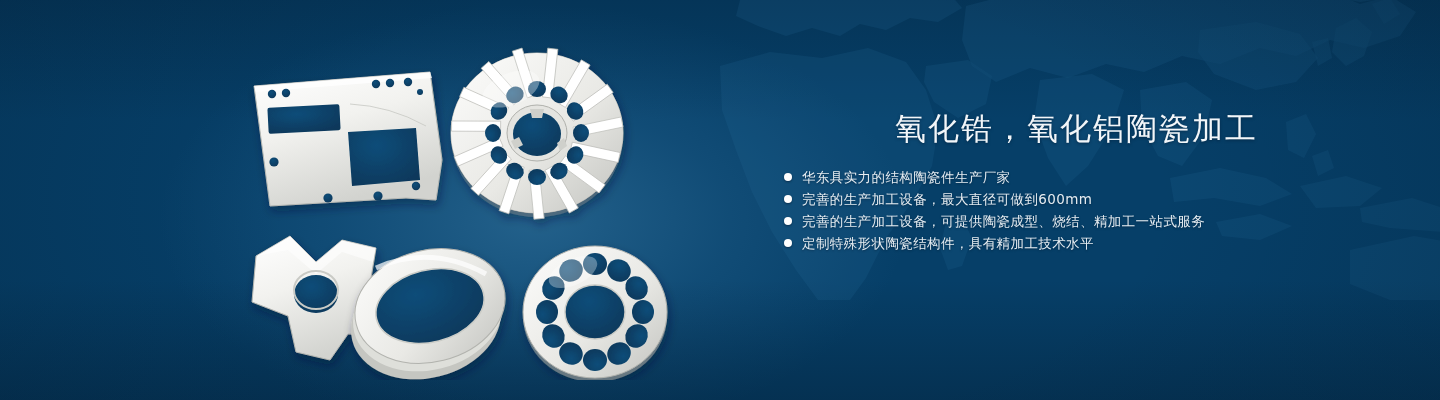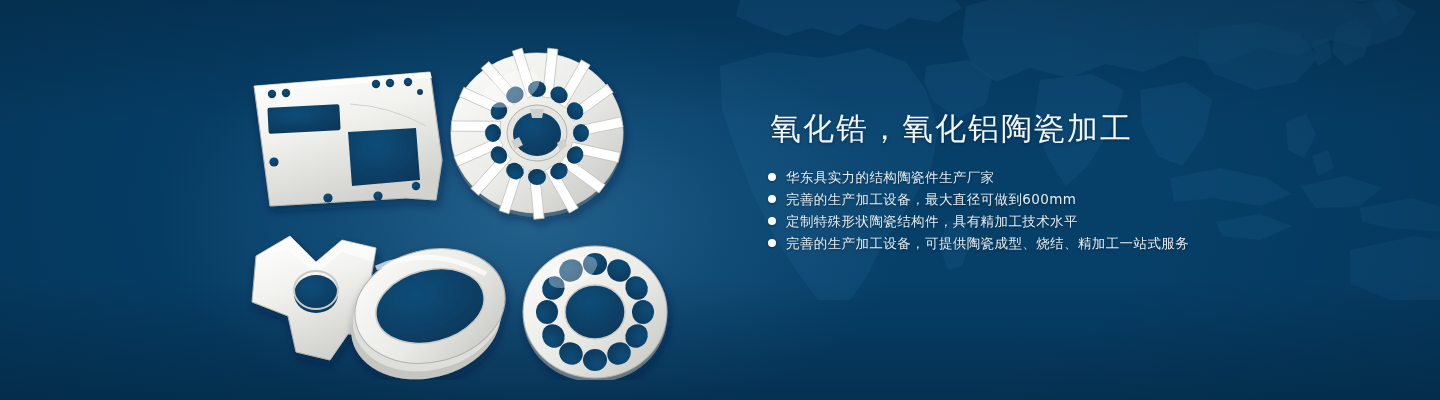--- a/index.html
+++ b/index.html
@@ -65,22 +65,23 @@
   }
   .headline{
     font-size:31px;
     line-height:40px;
     letter-spacing:2px;
     color:#f2f6f9;
     font-weight:400;
     margin:0 0 18px 7px;
     text-shadow:0 1px 3px rgba(0,24,45,.55);
     white-space:nowrap;
-  }
-  .bullets{list-style:none;margin:0;padding:0;}
+    text-align:center;
+  }
+  .bullets{list-style:none;margin:16px;padding:0;}
   .bullet{
     display:flex;
     align-items:center;
     height:22px;
     margin-bottom:0;
   }
   .dot{
     flex:0 0 auto;
     width:8px;height:8px;
     border-radius:50%;
@@ -389,24 +390,24 @@
         <span class="btext">华东具实力的结构陶瓷件生产厂家</span>
       </li>
 
       <li class="bullet">
         <span class="dot"></span>
         <span class="btext">完善的生产加工设备，最大直径可做到600mm</span>
       </li>
 
       <li class="bullet">
         <span class="dot"></span>
+        <span class="btext">完善的生产加工设备，可提供陶瓷成型、烧结、精加工一站式服务</span>
+      </li>
+
+      <li class="bullet">
+        <span class="dot"></span>
         <span class="btext">定制特殊形状陶瓷结构件，具有精加工技术水平</span>
       </li>
 
-      <li class="bullet">
-        <span class="dot"></span>
-        <span class="btext">完善的生产加工设备，可提供陶瓷成型、烧结、精加工一站式服务</span>
-      </li>
-
     </ul>
   </div>
 
 </div>
 
 </body></html>

